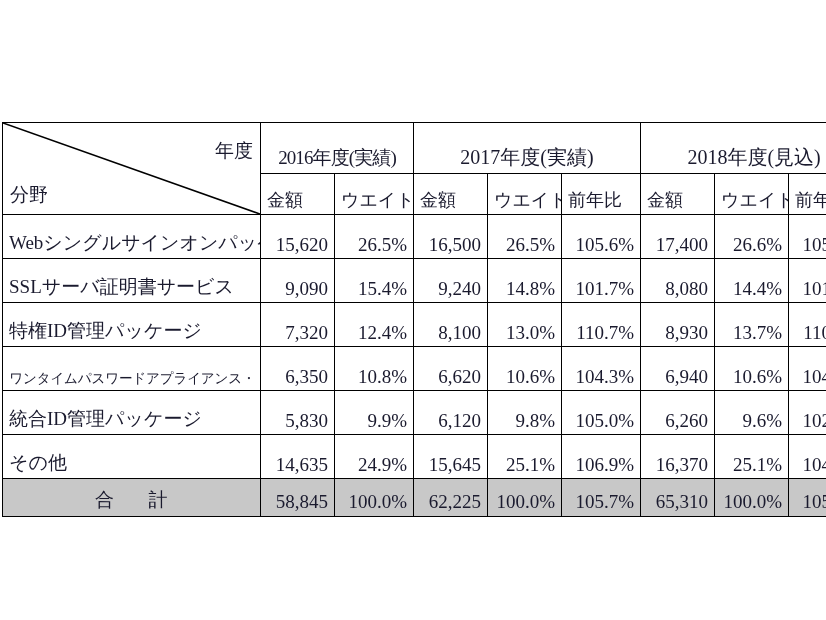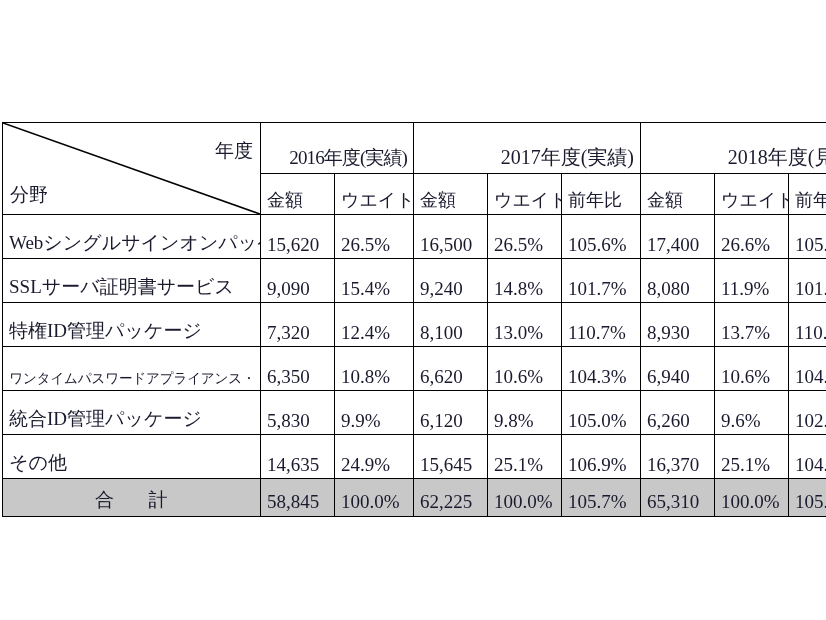--- a/index.html
+++ b/index.html
@@ -73,21 +73,21 @@
     position: absolute;
     left: 7px;
     bottom: 10px;
     font-size: 19px;
     line-height: 1;
   }
 
   
   td.year-head {
     height: 48px;
-    text-align: right;
+    text-align: center;
     font-size: 20px;
     vertical-align: bottom;
     padding-bottom: 5px;
   }
   td.year-head.narrow { font-size: 19px; letter-spacing: -0.9px; }
 
   td.sub-head {
     height: 38px;
     font-size: 18px;
     vertical-align: bottom;
@@ -103,20 +103,21 @@
     padding-bottom: 4px;
   }
   td.cat.condensed {
     font-size: 14px;
     letter-spacing: -0.2px;
     transform: scaleX(0.97);
     transform-origin: left bottom;
   }
   td.num {
     height: 41px;
+    text-align: right;
     font-size: 19px;
     vertical-align: bottom;
     padding-bottom: 4px;
   }
 
   
   tr.total-row td {
     background: #c8c8c8;
     height: 34px;
     padding-bottom: 3px;
@@ -185,21 +186,21 @@
         <td class="num frame-right">105.5%</td>
       </tr>
         <tr class="" style="">
         <td class="cat frame-left">SSLサーバ証明書サービス</td>
         <td class="num grp-left">9,090</td>
         <td class="num">15.4%</td>
         <td class="num grp-left">9,240</td>
         <td class="num">14.8%</td>
         <td class="num">101.7%</td>
         <td class="num grp-left">8,080</td>
-        <td class="num">11.9%</td>
+        <td class="num">14.4%</td>
         <td class="num frame-right">101.8%</td>
       </tr>
         <tr class="" style="">
         <td class="cat frame-left">特権ID管理パッケージ</td>
         <td class="num grp-left">7,320</td>
         <td class="num">12.4%</td>
         <td class="num grp-left">8,100</td>
         <td class="num">13.0%</td>
         <td class="num">110.7%</td>
         <td class="num grp-left">8,930</td>

